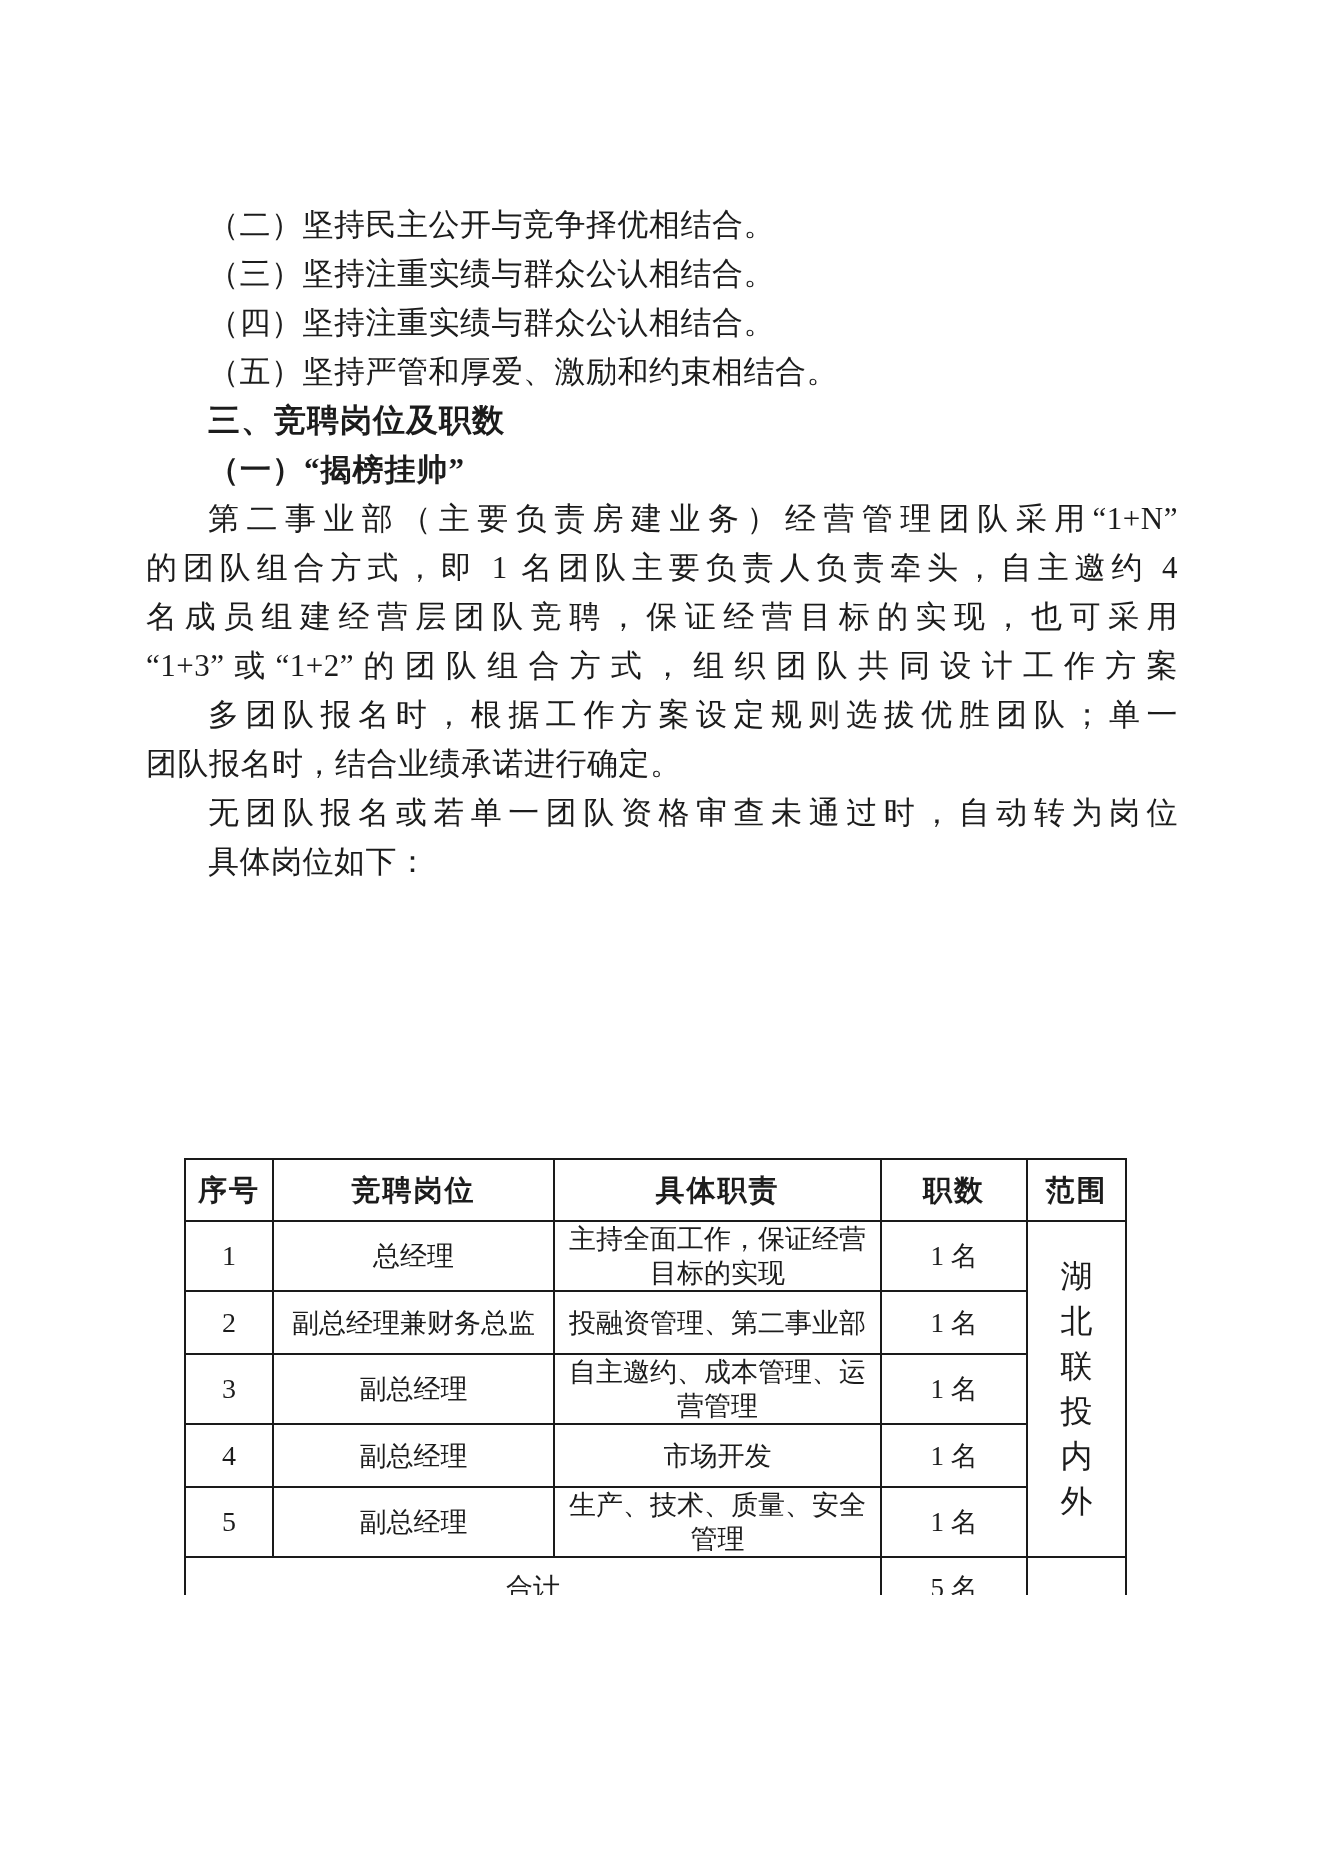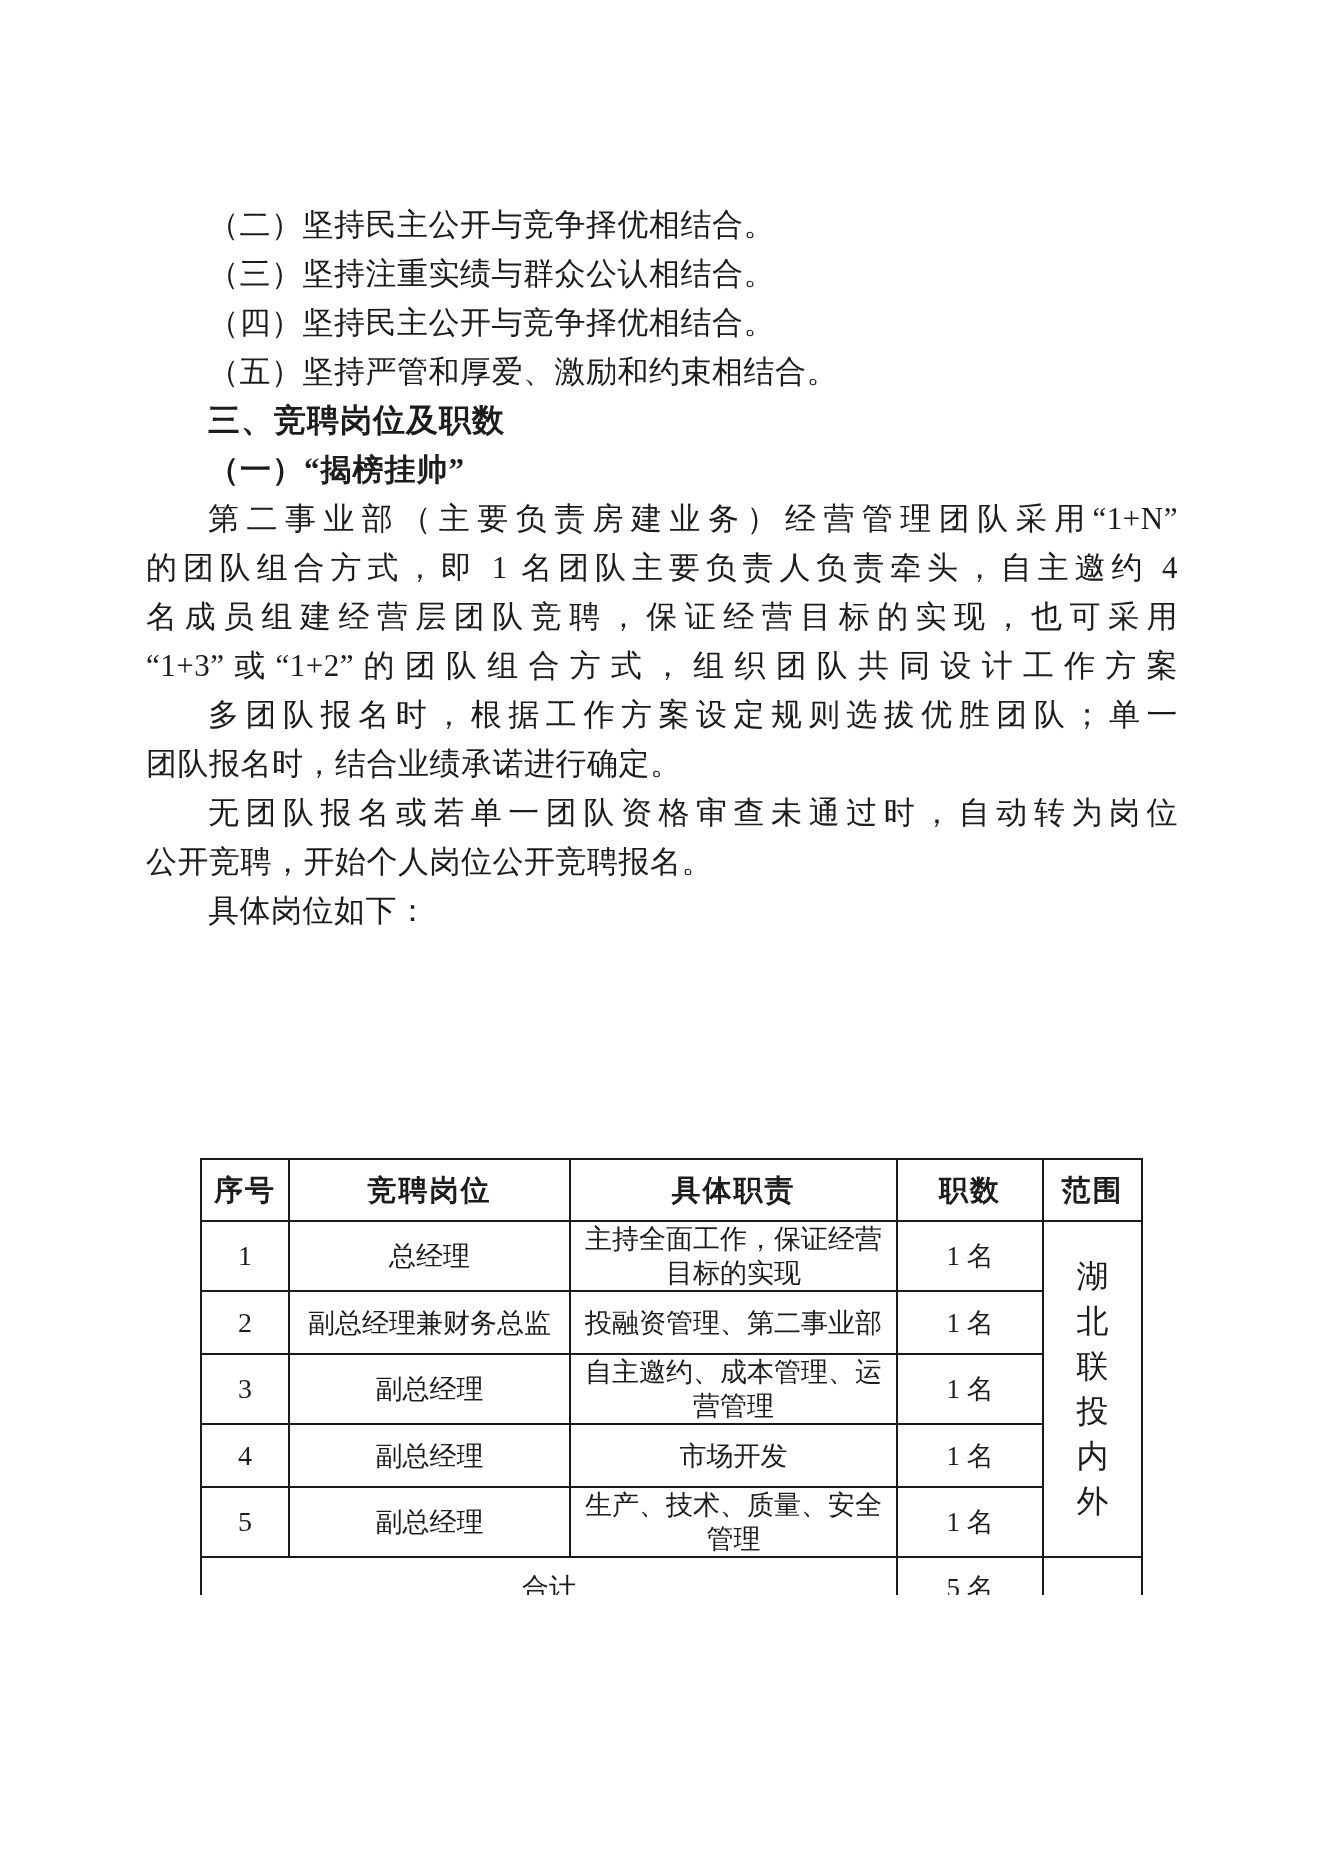--- a/index.html
+++ b/index.html
@@ -27,21 +27,21 @@
     text-align:justify;
     text-align-last:justify;
   }
   .h1{
     font-family:"Liberation Sans","DejaVu Sans",sans-serif;
     font-weight:bold;font-size:32px;letter-spacing:1px;
   }
   .h2{font-weight:bold;letter-spacing:1px;}
   table.positions{
     position:absolute;
-    left:200px;top:1158px;
+    left:184px;top:1158px;
     width:941px;
     border-collapse:collapse;
     table-layout:fixed;
     font-size:27px;
     color:#1c1c1c;
   }
   table.positions th,
   table.positions td{
     border:2px solid #1a1a1a;
     text-align:center;
@@ -78,32 +78,31 @@
   }
 </style>
 </head>
 <body>
 
 <div class="page">
 
   <div class="body-text">
     <div class="ln indent">（二）坚持民主公开与竞争择优相结合。</div>
     <div class="ln indent">（三）坚持注重实绩与群众公认相结合。</div>
-    <div class="ln indent">（四）坚持民主公开与竞争择优相结合。</div>
+    <div class="ln indent">（四）坚持注重实绩与群众公认相结合。</div>
     <div class="ln indent">（五）坚持严管和厚爱、激励和约束相结合。</div>
     <div class="ln indent h1">三、竞聘岗位及职数</div>
     <div class="ln indent h2">（一）“揭榜挂帅”</div>
     <div class="ln indent full">第二事业部（主要负责房建业务）经营管理团队采用“1+N”</div>
     <div class="ln full">的团队组合方式，即 1 名团队主要负责人负责牵头，自主邀约 4</div>
     <div class="ln full">名成员组建经营层团队竞聘，保证经营目标的实现，也可采用</div>
     <div class="ln full">“1+3”或“1+2”的团队组合方式，组织团队共同设计工作方案</div>
     <div class="ln indent full">多团队报名时，根据工作方案设定规则选拔优胜团队；单一</div>
     <div class="ln">团队报名时，结合业绩承诺进行确定。</div>
     <div class="ln indent full">无团队报名或若单一团队资格审查未通过时，自动转为岗位</div>
-    <div class="ln">公开竞聘，开始个人岗位公开竞聘报名。</div>
     <div class="ln indent">具体岗位如下：</div>
   </div>
 
   <table class="positions">
     <colgroup>
       <col style="width:88px">
       <col style="width:281px">
       <col style="width:327px">
       <col style="width:146px">
       <col style="width:99px">

